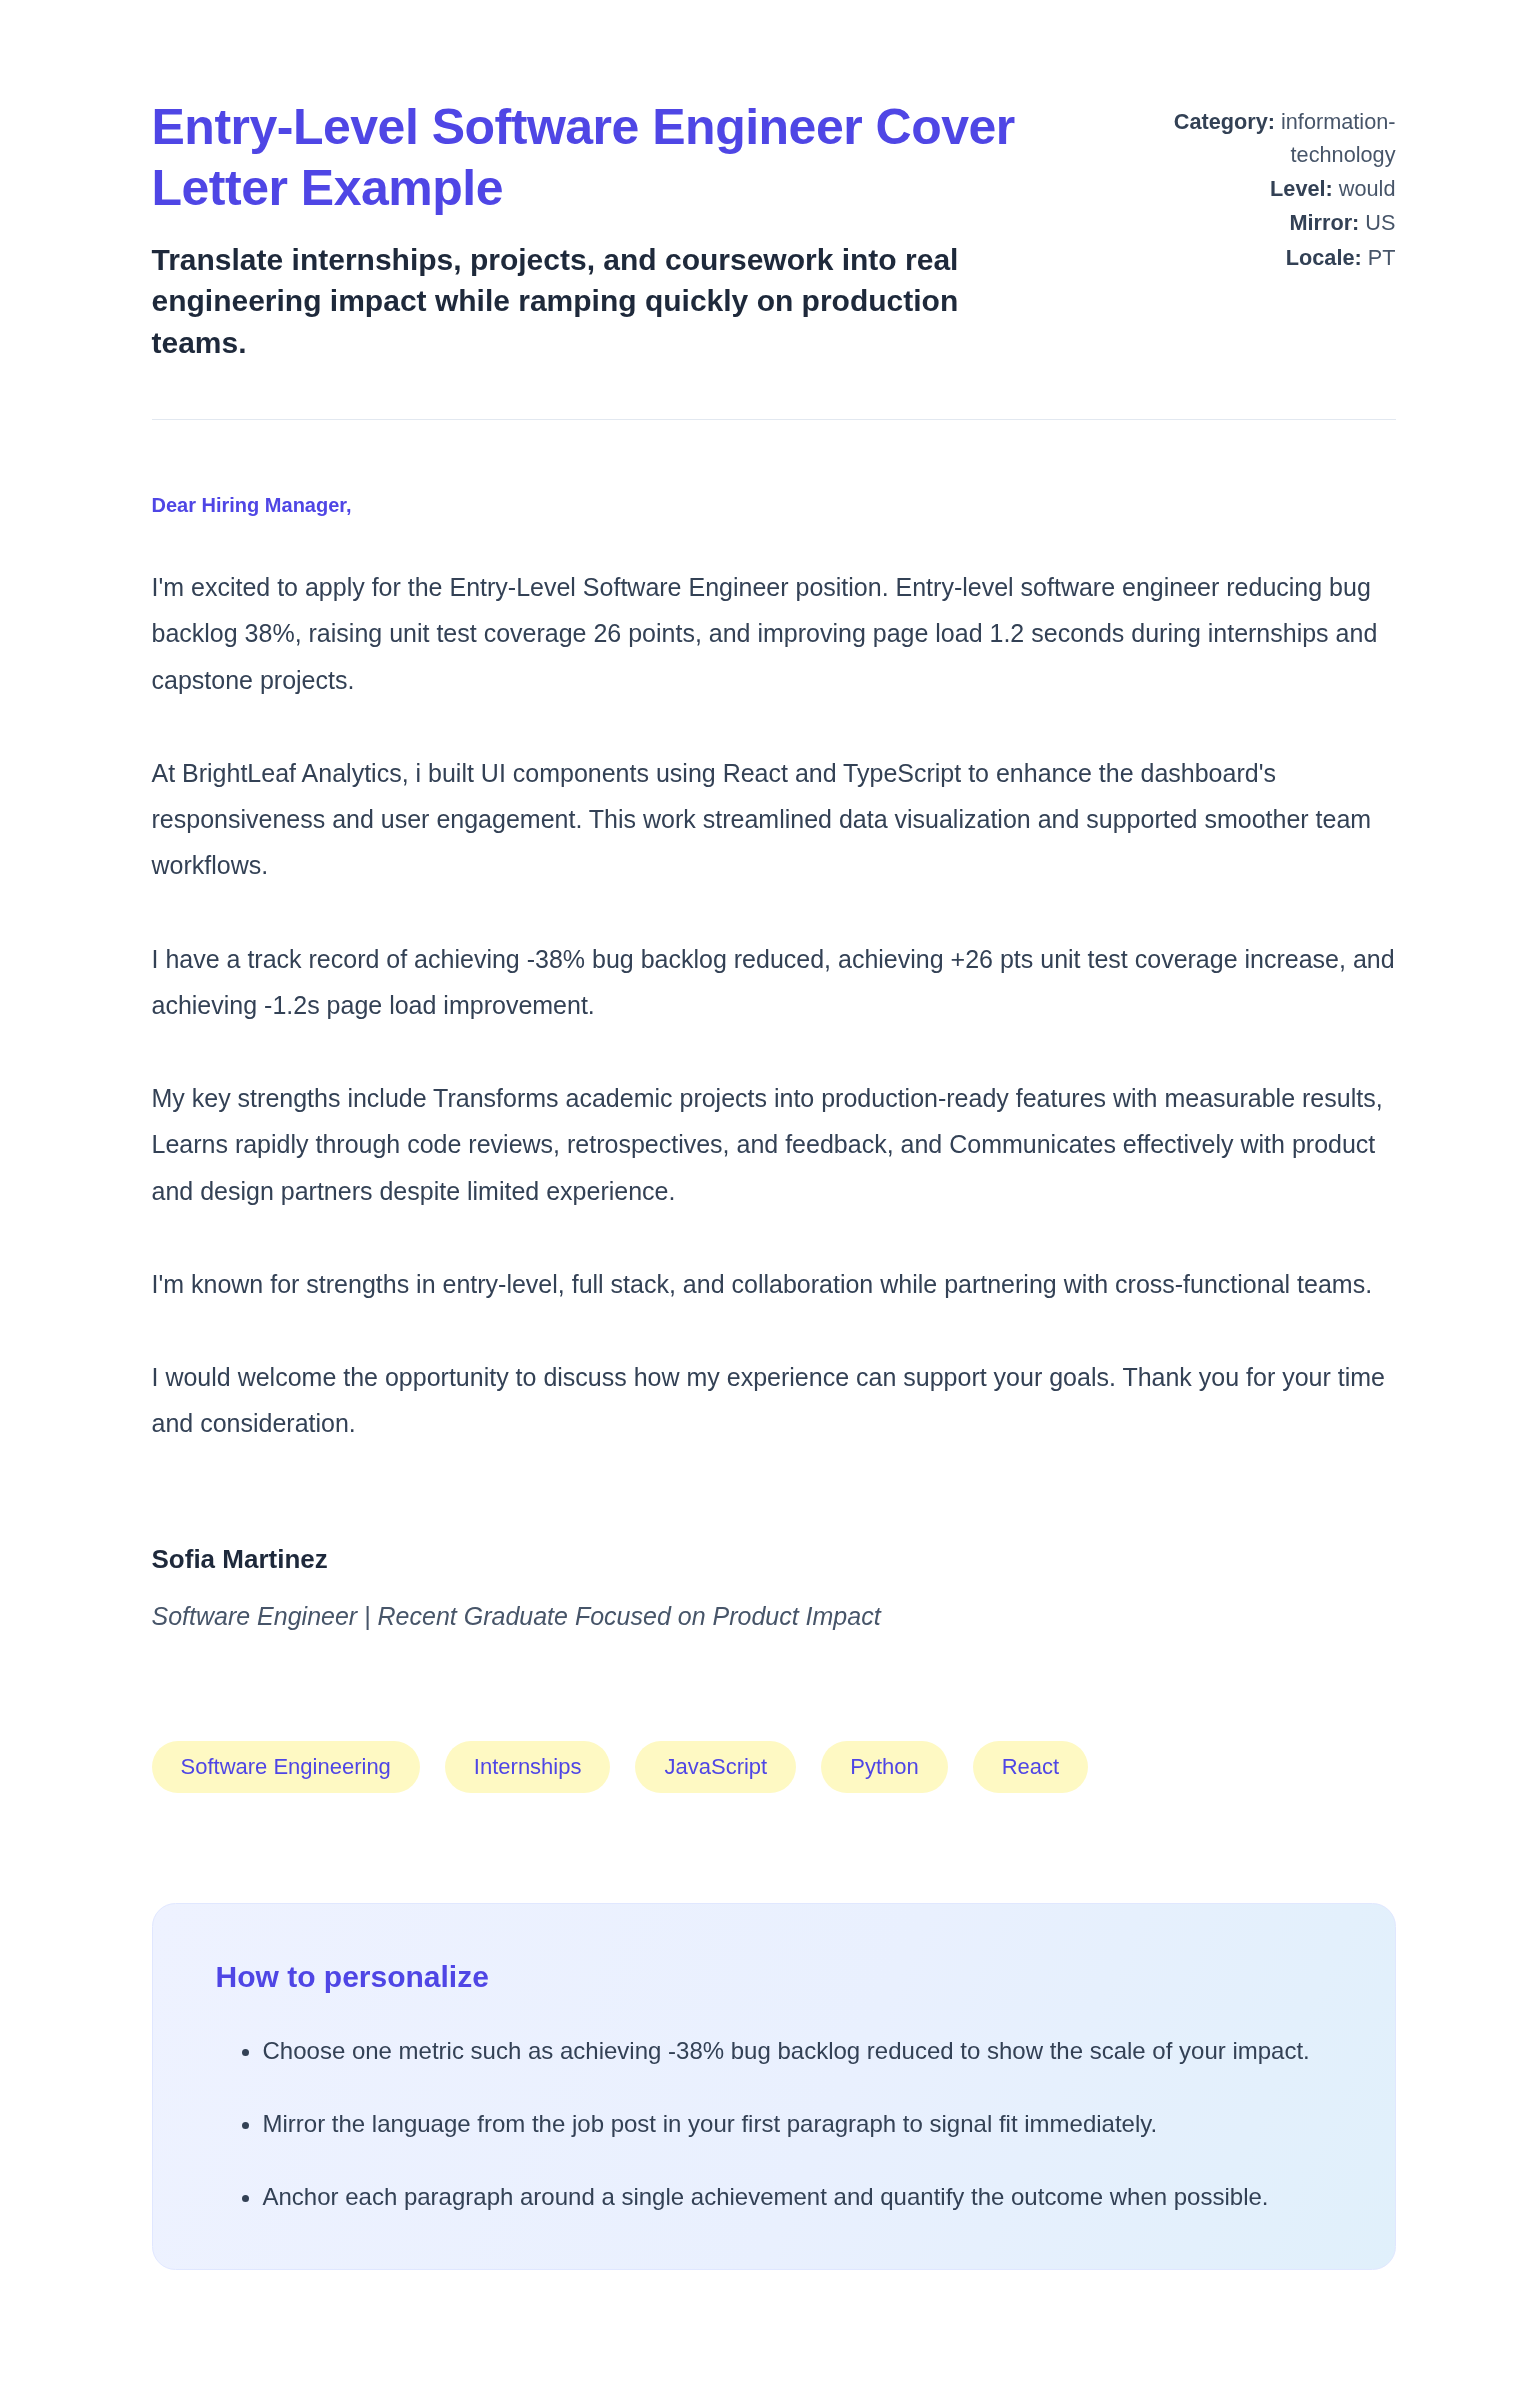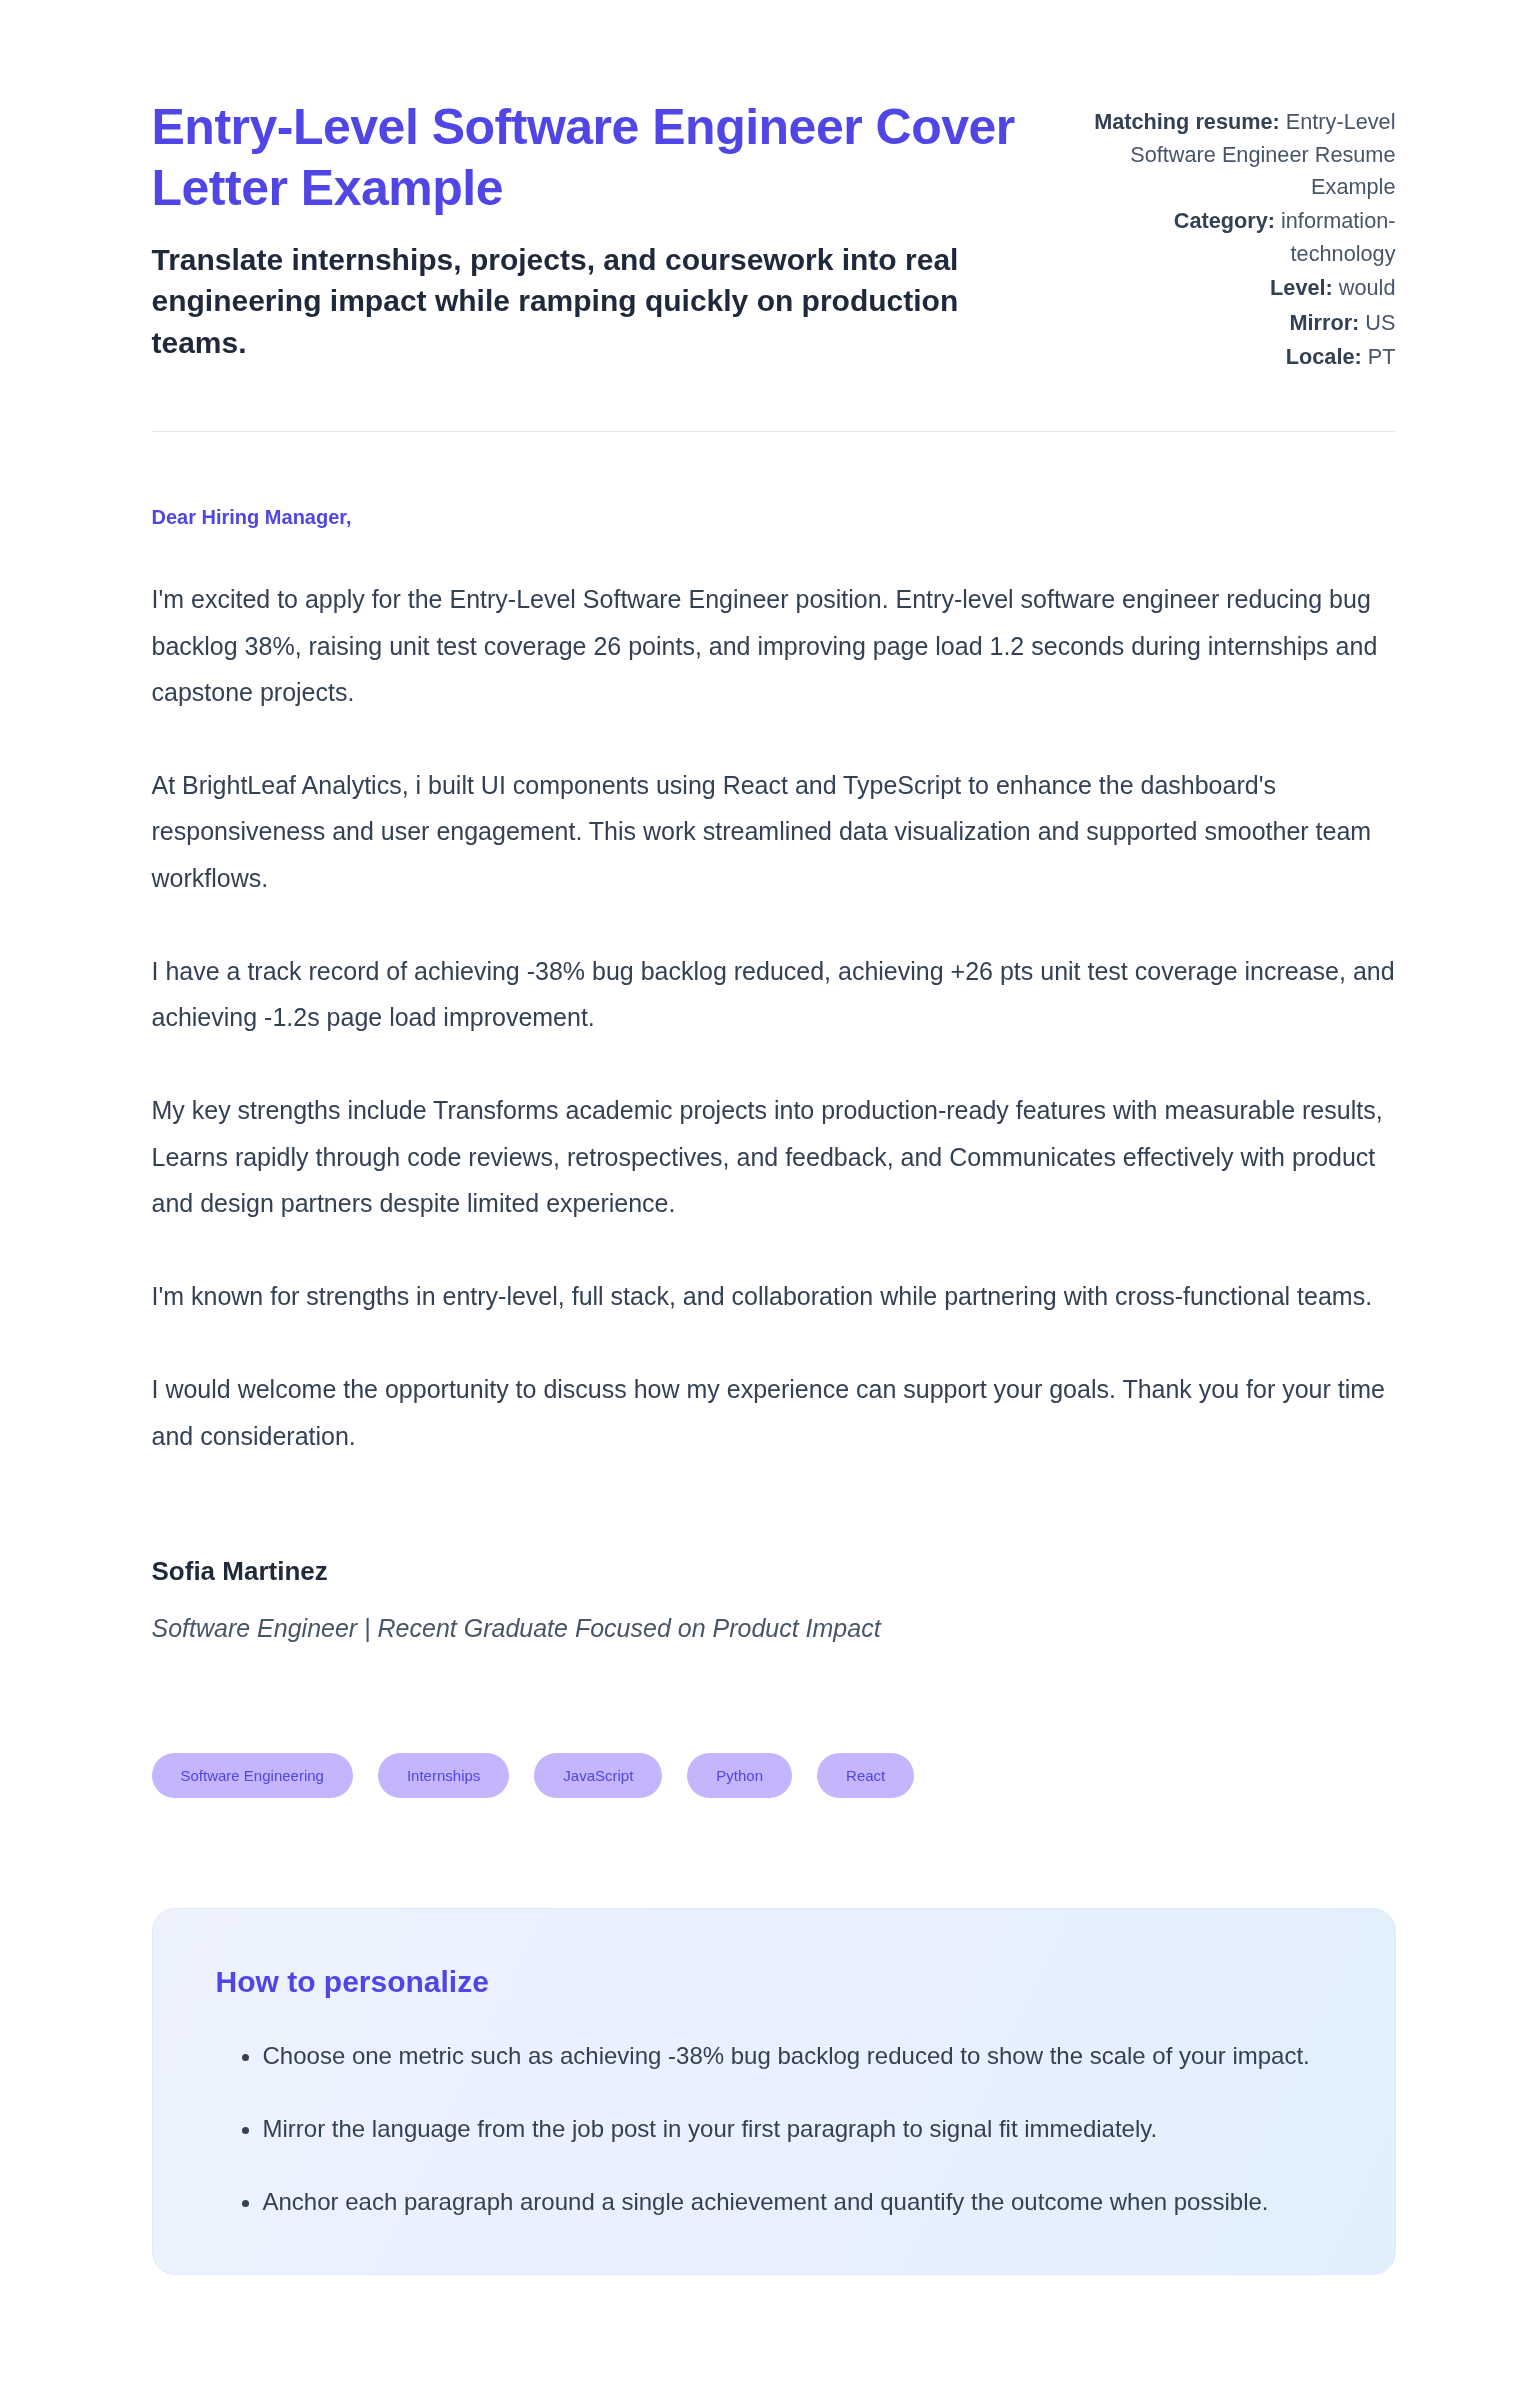--- a/index.html
+++ b/index.html
@@ -75,23 +75,23 @@
     margin-top: 27px;
     font-size: 25px;
     color: #475569;
     font-style: italic;
   }
 
   
   .tags { margin-top: 110px; display: flex; flex-wrap: wrap; gap: 25px; }
   .tag-pill {
     display: inline-block;
-    background: #c4b5fd;
+    background: #fef9c3;
     color: #4f46e5;
-    font-size: 15px;
+    font-size: 22px;
     line-height: 1;
     padding: 15.3px 29px;
     border-radius: 901px;
     cursor: pointer;
   }
 
   
   .callout {
     margin-top: 110px;
     border-radius: 23.5px;
@@ -128,24 +128,20 @@
 
 <div class="page">
   <div class="content">
 
     <div class="header-row">
       <div class="header-left">
         <h1 class="page-title">Entry-Level Software Engineer Cover Letter Example</h1>
         <div class="page-subtitle">Translate internships, projects, and coursework into real engineering impact while ramping quickly on production teams.</div>
       </div>
       <div class="meta">
-        <div class="meta-row">
-          <span class="meta-label">Matching resume:</span>
-          <span class="meta-value">Entry-Level Software Engineer Resume Example</span>
-        </div>
         <div class="meta-row">
           <span class="meta-label">Category:</span>
           <span class="meta-value">information-technology</span>
         </div>
         <div class="meta-row">
           <span class="meta-label">Level:</span>
           <span class="meta-value">would</span>
         </div>
         <div class="meta-row">
           <span class="meta-label">Mirror:</span>

